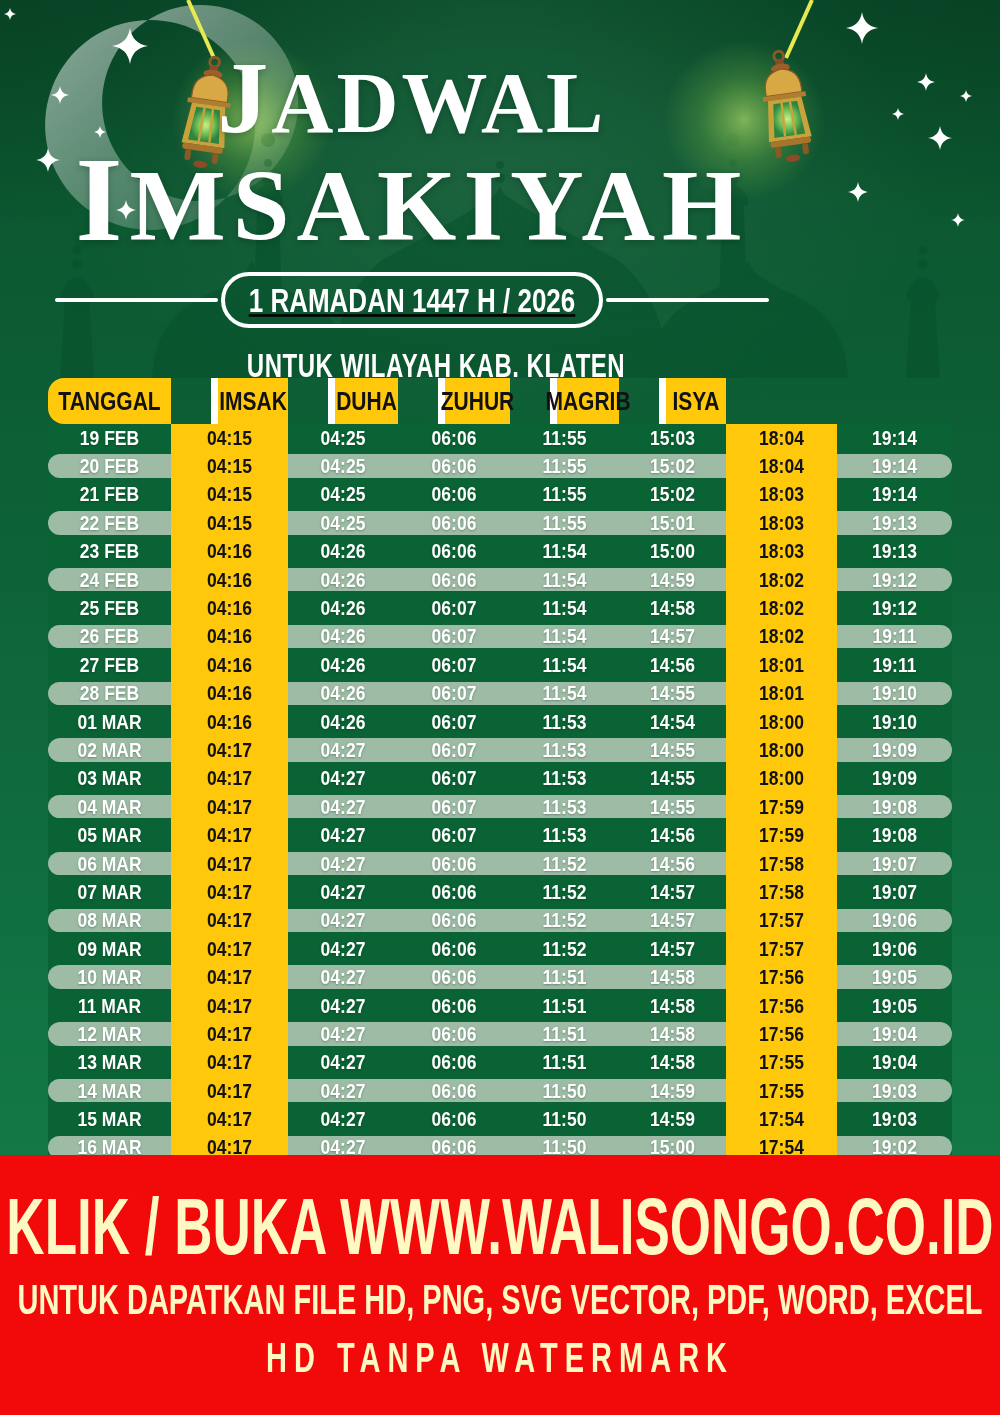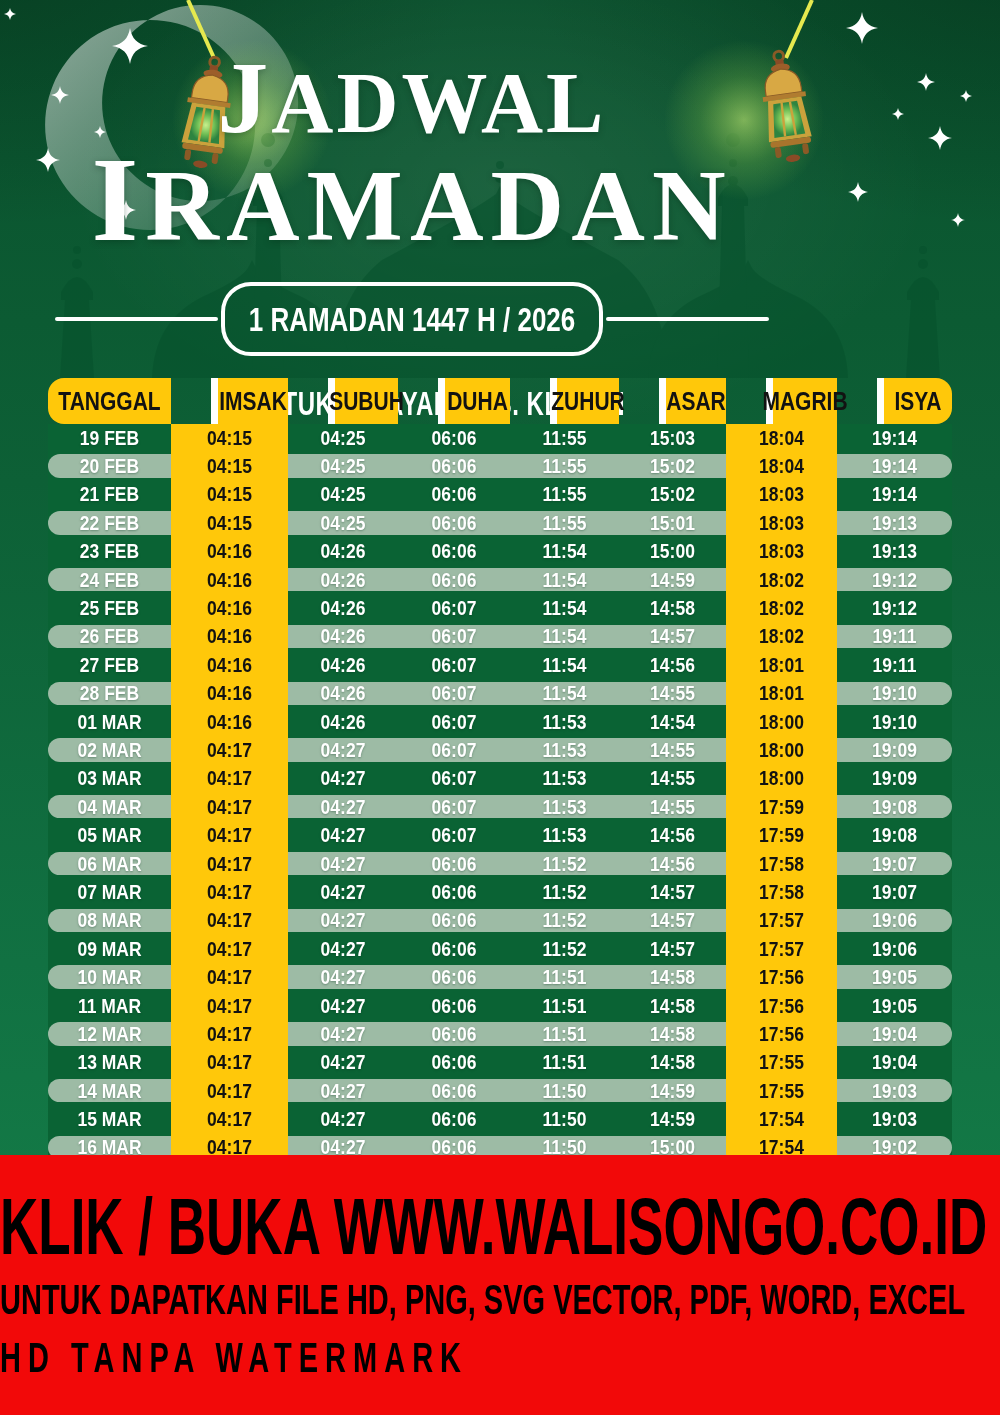--- a/index.html
+++ b/index.html
@@ -25,21 +25,21 @@
   
   .title{margin-top:52px;color:#fff;font-family:"Liberation Serif",serif;font-weight:bold;line-height:0.92;}
   .title .l1{font-size:86px;letter-spacing:3px;}
   .title .l2{font-size:102px;letter-spacing:7px;}
   .title .init{font-size:118%;}
   .title div{text-shadow:0 2px 6px rgba(0,40,20,0.35);}
 
   
   .badge-row{margin-top:14px;display:flex;align-items:center;justify-content:center;}
   .hline{width:163px;height:4px;background:#fff;border-radius:2px;}
-  .badge{border:4px solid #fff;border-radius:30px;height:48px;display:flex;align-items:center;padding:9px 24px;margin:12px 3px;}
+  .badge{border:4px solid #fff;border-radius:30px;height:48px;display:flex;align-items:center;padding:0 24px;margin:2px 3px;text-decoration:underline;}
   .badge span{display:inline-block;font-weight:bold;font-size:26px;color:#fff;transform:scaleY(1.3);letter-spacing:0px;white-space:nowrap;}
 
   .subtitle{margin-top:22px;padding-left:48px;}
   .subtitle span{display:inline-block;font-weight:bold;font-size:24px;color:#fff;transform:scaleY(1.35);letter-spacing:0.5px;}
 
   
   .sched{position:absolute;left:48px;top:378px;width:904px;z-index:2;}
   .thead{
     display:grid;grid-template-columns:123px 117px 110px 112px 109px 107px 111px 115px;
     height:46px;border-radius:16px;overflow:hidden;
@@ -50,21 +50,21 @@
   .tbody{height:937px;overflow:hidden;background:var(--bodygreen);}
   .row{display:grid;grid-template-columns:123px 117px 110px 112px 109px 107px 111px 115px;height:28.4px;position:relative;}
   .row.alt::before{content:'';position:absolute;left:0;right:0;top:2px;bottom:3px;background:var(--sage);border-radius:12px;}
   .cell{position:relative;display:flex;align-items:center;justify-content:center;}
   .cell span{display:inline-block;font-weight:bold;font-size:17.5px;color:#fff;transform:scaleY(1.12);text-shadow:0 1px 2px rgba(0,45,25,0.35);white-space:nowrap;}
   .cell.ycell{background:var(--yellow);}
   .cell.ycell span{color:var(--ink);text-shadow:none;}
 
   
   .banner{position:absolute;top:1155px;left:0;width:1000px;height:260px;background:var(--red);
-    display:flex;flex-direction:column;justify-content:center;z-index:3;color:#000000;font-weight:bold;}
+    display:flex;flex-direction:column;align-items:center;justify-content:center;z-index:3;color:#fef9c3;font-weight:bold;}
   .banner .f1{font-size:53px;transform:scaleY(1.5);white-space:nowrap;letter-spacing:0px;cursor:pointer;}
   .banner .f2{margin-top:27px;font-size:29px;transform:scaleY(1.45);white-space:nowrap;}
   .banner .f3{margin-top:25px;font-size:29px;transform:scaleY(1.45);letter-spacing:7px;white-space:nowrap;}
 </style>
 </head>
 <body>
 
 <div class="poster">
 
   <svg class="decor" width="1000" height="420" viewBox="0 0 420' "></svg>
@@ -163,21 +163,21 @@
       <use href="#lantern" width="60" height="95"></use>
     </g>
   </svg>
 
   <div class="content">
     <div class="title">
       <div>
         <span class="l1"><span class="init">J</span><span>ADWAL</span></span>
       </div>
       <div>
-        <span class="l2"><span class="init">I</span><span>RAMADAN</span></span>
+        <span class="l2"><span class="init">I</span><span>MSAKIYAH</span></span>
       </div>
     </div>
 
     <div class="badge-row">
       <div class="hline"></div>
       <div class="badge">
         <span>1 RAMADAN 1447 H / 2026</span>
       </div>
       <div class="hline"></div>
     </div>
@@ -189,30 +189,24 @@
 
   <section class="sched">
     <div class="thead" id="thead">
         <div class="hcell">
           <span>TANGGAL</span>
         </div>
         <div class="hcell">
           <span>IMSAK</span>
         </div>
         <div class="hcell">
-          <span>SUBUH</span>
-        </div>
-        <div class="hcell">
           <span>DUHA</span>
         </div>
         <div class="hcell">
           <span>ZUHUR</span>
-        </div>
-        <div class="hcell">
-          <span>ASAR</span>
         </div>
         <div class="hcell">
           <span>MAGRIB</span>
         </div>
         <div class="hcell">
           <span>ISYA</span>
         </div>
       </div>
     <div class="tbody" id="tbody">
         <div class="row">

